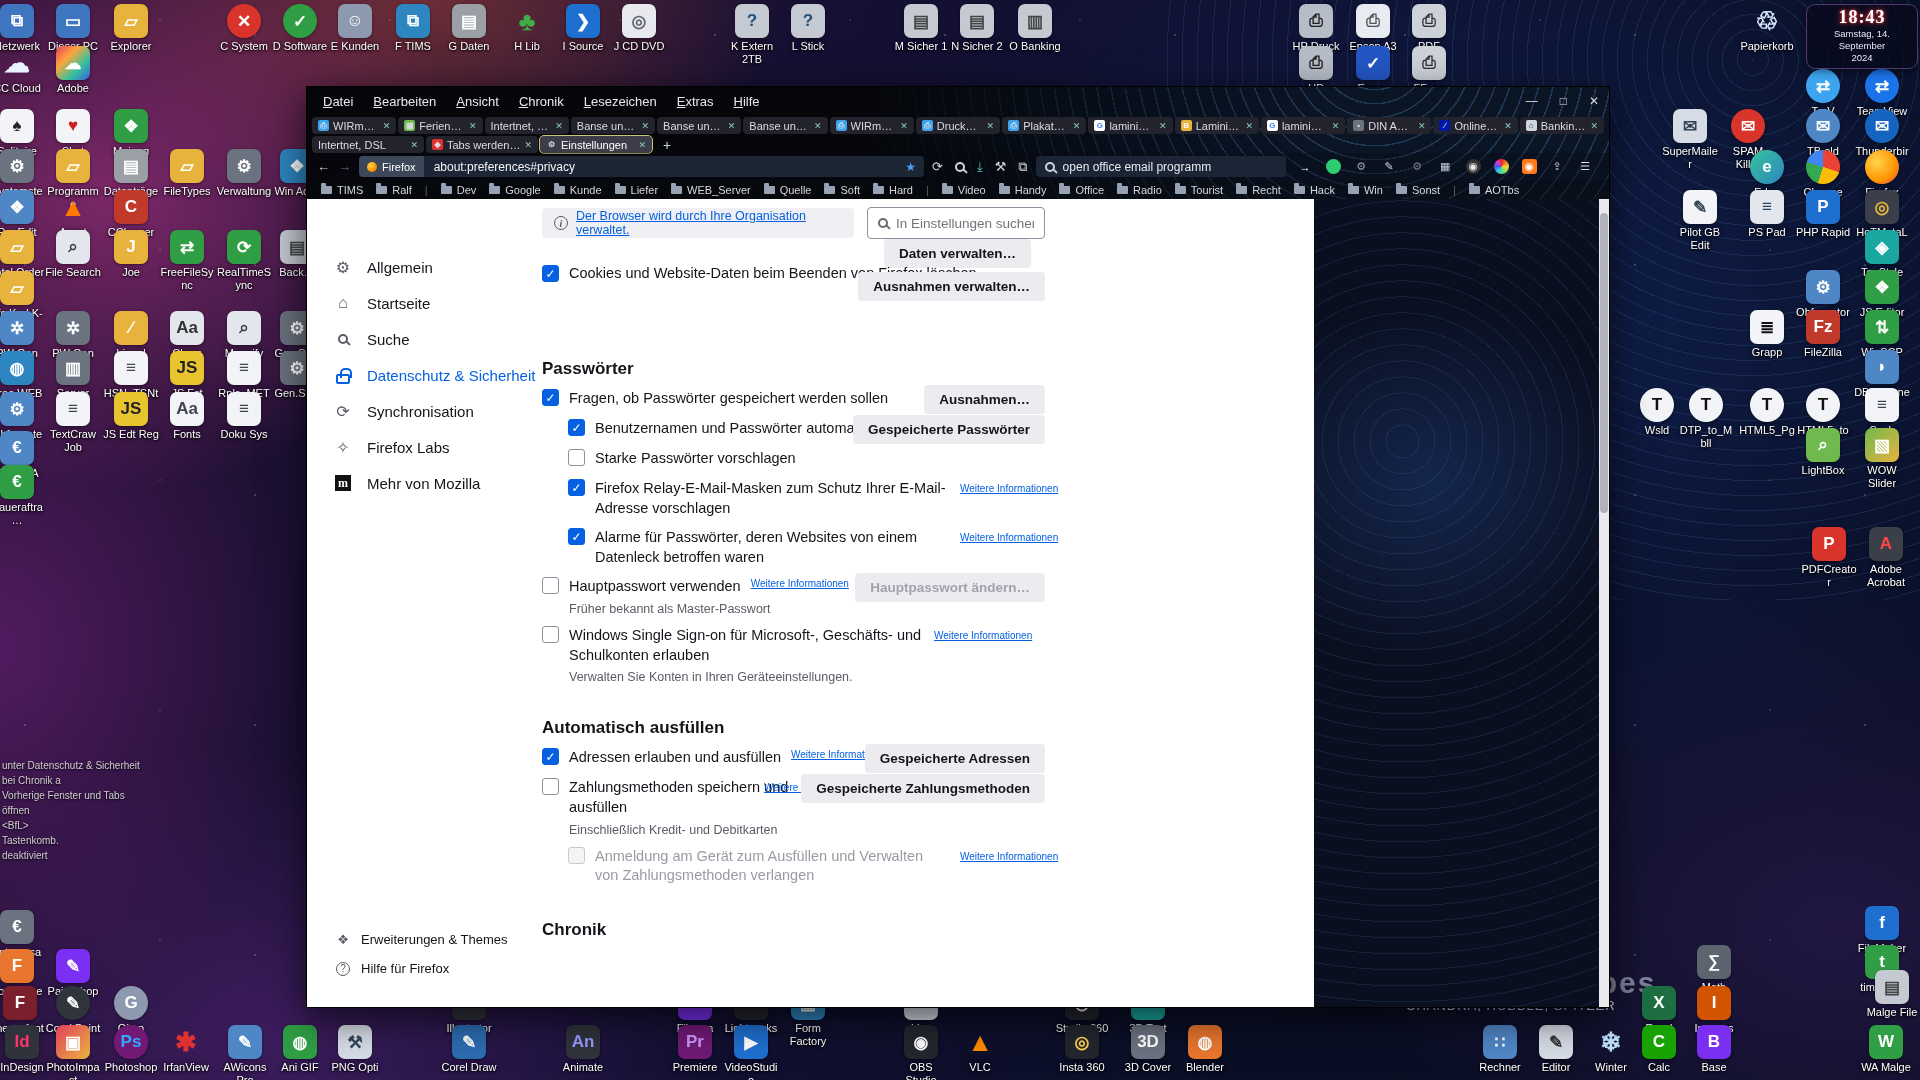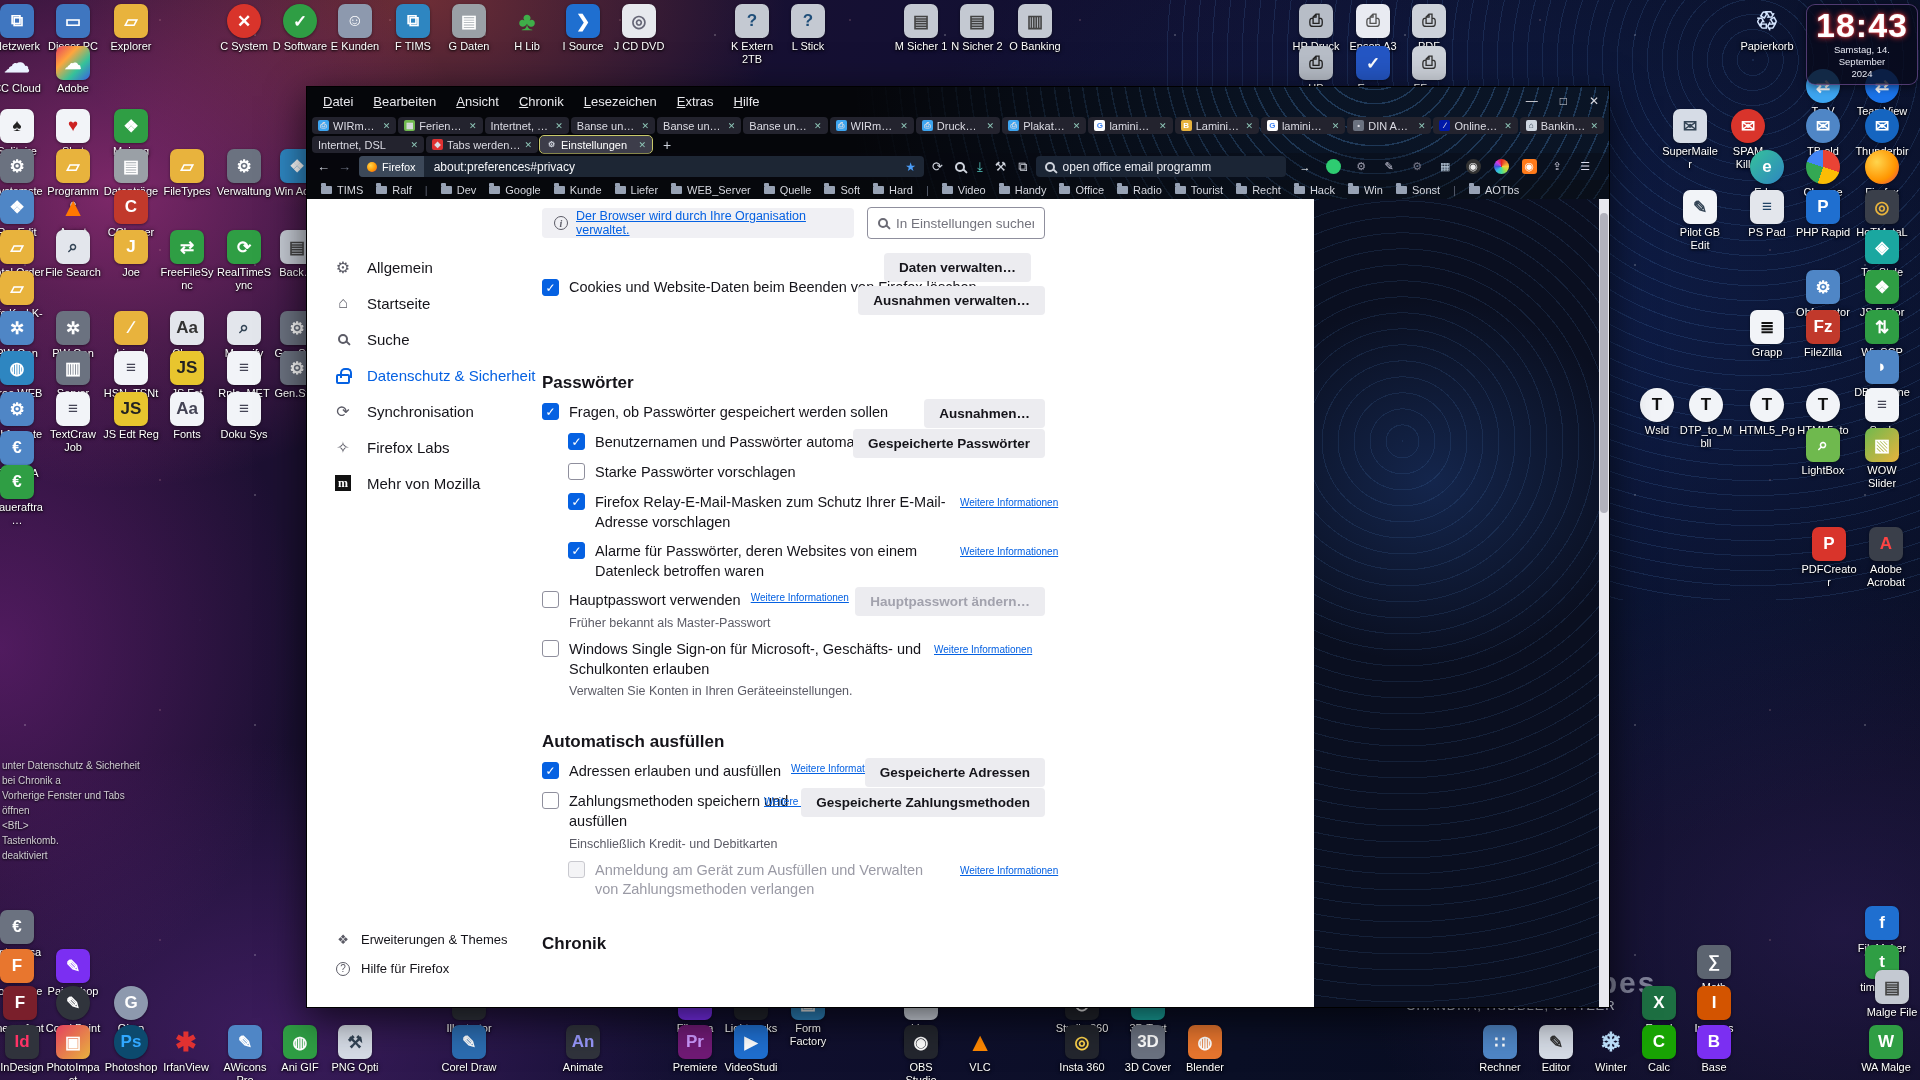--- a/index.html
+++ b/index.html
@@ -28,21 +28,21 @@
 .tile.rnd{border-radius:50%}
 .tile.flat{box-shadow:none;font-size:26px}
 .dlabel{font-size:11px;line-height:1.15;color:#fff;text-shadow:0 1px 2px #000,0 0 4px rgba(0,0,0,.8);word-wrap:break-word}
 #ghost-note{position:absolute;left:2px;top:758px;width:150px;z-index:2;color:rgba(255,255,255,.78);
  font-size:10px;line-height:1.5;text-shadow:0 1px 2px #000}
 #wp-word{position:absolute;left:1580px;top:966px;z-index:1;color:rgba(215,220,235,.55);font-size:30px;font-weight:bold;letter-spacing:2px}
 #wp-credit{position:absolute;left:1406px;top:998px;z-index:1;color:rgba(230,235,245,.85);font-size:13px;letter-spacing:1px}
 
 #clock{position:absolute;left:1806px;top:4px;width:112px;z-index:2;background:rgba(8,10,28,.8);
  border:1px solid rgba(130,90,170,.6);border-radius:9px;padding:3px 4px 4px;text-align:center;box-shadow:0 2px 8px rgba(0,0,0,.5)}
-#clock .tm{font-family:Liberation Sans, sans-serif;font-size:34px;font-weight:bold;color:#fff;
+#clock .tm{font-family:Liberation Serif, serif;font-size:18px;font-weight:bold;color:#fff;
  text-shadow:0 0 6px #f33,0 0 2px #f66;letter-spacing:1px;line-height:1}
 #clock .dt{font-size:9.5px;color:#e6e8f2;margin-top:2px;line-height:1.25}
 
 #browser-window{position:absolute;left:306px;top:86px;width:1304px;height:922px;z-index:5;
  background:#05060a;box-shadow:0 10px 36px rgba(0,0,0,.65);border:1px solid #000}
 #browser-window::before{content:"";position:absolute;left:0;top:0;right:0;height:112px;pointer-events:none;
  background:linear-gradient(90deg,rgba(5,6,10,1) 42%,rgba(10,18,34,.15) 78%),
  repeating-radial-gradient(circle at 82% -40px,rgba(90,160,230,.30) 0 1.5px,transparent 1.5px 14px),#0a1526}
 .titlebar{position:absolute;left:0;top:0;right:0;height:28px;display:flex;align-items:center;padding:0 10px 0 16px}
 .mi{display:inline-block;color:#e8e8ec;font-size:13px;margin-right:20px;cursor:pointer}
@@ -108,21 +108,21 @@
 #main{position:absolute;left:235px;top:0;width:503px}
 #notice-row{display:flex;align-items:center;margin-top:8px}
 #noticebar{display:flex;align-items:center;gap:8px;background:#f0f0f4;border-radius:4px;height:30px;padding:0 12px;width:312px}
 .icirc{width:14px;height:14px;border:1.5px solid #5b5b66;border-radius:50%;color:#5b5b66;flex:none;
  font:italic bold 10px "Liberation Serif",serif;display:flex;align-items:center;justify-content:center}
 #noticebar a{color:#0561e2;font-size:12.5px;text-decoration:underline;cursor:pointer}
 #setsearch{margin-left:auto;display:flex;align-items:center;gap:8px;border:1px solid #8f8f9d;border-radius:4px;
  height:32px;padding:0 10px;width:178px;color:#6a6a74}
 #setsearch input{border:none;outline:none;width:100%;font-size:13.5px;font-family:"Liberation Sans",sans-serif;color:#15141a;background:transparent}
 #setsearch input::placeholder{color:#73737d}
-#cookies{position:relative;height:86px;margin-top:14px}
+#cookies{position:relative;height:86px;}
 #cookies .row{position:absolute;left:0;top:26px;display:flex;gap:10px;align-items:flex-start;font-size:14.5px;color:#15141a}
 #btn-daten{position:absolute;right:14px;top:0}
 #btn-ausn-verw{position:absolute;right:0;top:33px}
 h2.sect{font-size:17px;font-weight:bold;color:#15141a;margin:34px 0 2px}
 .srow{position:relative;display:flex;align-items:flex-start;gap:10px;margin:10px 0;font-size:14.5px;color:#15141a;min-height:20px}
 .srow.ind{margin-left:26px}
 .srow .lab{max-width:378px;line-height:1.35}
 .srow.wide .lab{max-width:480px}
 .srow.narrow .lab{max-width:222px}
 .srow.narrow2 .lab{max-width:345px}
@@ -594,21 +594,21 @@
     </div>
     <div class="dicon" style="left: -6px; top: 1025px;">
       <div class="tile" style="background: rgb(48, 51, 60); color: rgb(255, 51, 102);">Id</div>
       <div class="dlabel">InDesign</div>
     </div>
     <div class="dicon" style="left: 45px; top: 1025px;">
       <div class="tile" style="background: linear-gradient(135deg, rgb(228, 64, 95), rgb(232, 179, 61));">▣</div>
       <div class="dlabel">PhotoImpact</div>
     </div>
     <div class="dicon" style="left: 103px; top: 1025px;">
-      <div class="tile" style="background: #0c4a6e; color: rgb(49, 168, 255); border-radius: 16px;">Ps</div>
+      <div class="tile" style="background: #701a75; color: rgb(49, 168, 255); border-radius: 16px;">Ps</div>
       <div class="dlabel">Photoshop</div>
     </div>
     <div class="dicon" style="left: 158px; top: 1025px;">
       <div class="tile flat" style="background: transparent; color: rgb(224, 49, 49);">✱</div>
       <div class="dlabel">IrfanView</div>
     </div>
     <div class="dicon" style="left: 217px; top: 1025px;">
       <div class="tile" style="background: rgb(79, 134, 198);">✎</div>
       <div class="dlabel">AWicons Pro</div>
     </div>

